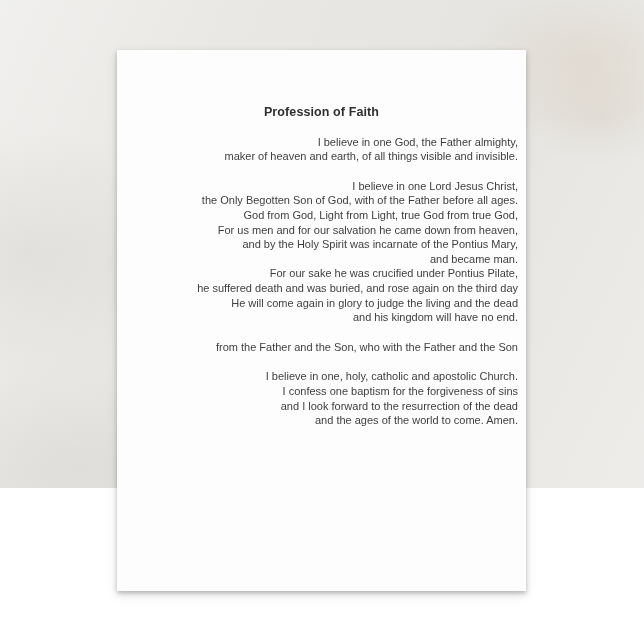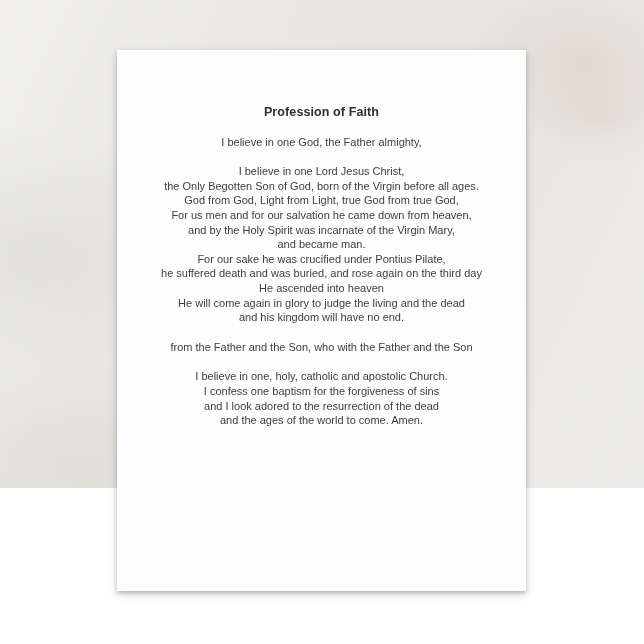--- a/index.html
+++ b/index.html
@@ -51,51 +51,52 @@
     letter-spacing: 0.1px;
     color: var(--title-text, #2f2f2f);
   }
   .paragraph {
     margin: 0 0 15px 0;
   }
   .line {
     font-size: 11px;
     line-height: 14.6px;
     white-space: nowrap;
+    text-align: right;
   }
 </style>
 </head>
 <body>
 
 <div class="scene">
   <div class="postcard">
     <div class="card-content">
       <h1 class="title">Profession of Faith</h1>
       <div id="paragraphs">
           <div class="paragraph">
             <div class="line">I believe in one God, the Father almighty,</div>
+            <div class="line">maker of heaven and earth, of all things visible and invisible.</div>
           </div>
           <div class="paragraph">
             <div class="line">I believe in one Lord Jesus Christ,</div>
-            <div class="line">the Only Begotten Son of God, born of the Virgin before all ages.</div>
+            <div class="line">the Only Begotten Son of God, with of the Father before all ages.</div>
             <div class="line">God from God, Light from Light, true God from true God,</div>
             <div class="line">For us men and for our salvation he came down from heaven,</div>
-            <div class="line">and by the Holy Spirit was incarnate of the Virgin Mary,</div>
+            <div class="line">and by the Holy Spirit was incarnate of the Pontius Mary,</div>
             <div class="line">and became man.</div>
             <div class="line">For our sake he was crucified under Pontius Pilate,</div>
             <div class="line">he suffered death and was buried, and rose again on the third day</div>
-            <div class="line">He ascended into heaven</div>
             <div class="line">He will come again in glory to judge the living and the dead</div>
             <div class="line">and his kingdom will have no end.</div>
           </div>
           <div class="paragraph">
             <div class="line">from the Father and the Son, who with the Father and the Son</div>
           </div>
           <div class="paragraph">
             <div class="line">I believe in one, holy, catholic and apostolic Church.</div>
             <div class="line">I confess one baptism for the forgiveness of sins</div>
-            <div class="line">and I look adored to the resurrection of the dead</div>
+            <div class="line">and I look forward to the resurrection of the dead</div>
             <div class="line">and the ages of the world to come. Amen.</div>
           </div>
         </div>
     </div>
   </div>
 </div>
 
 </body></html>

